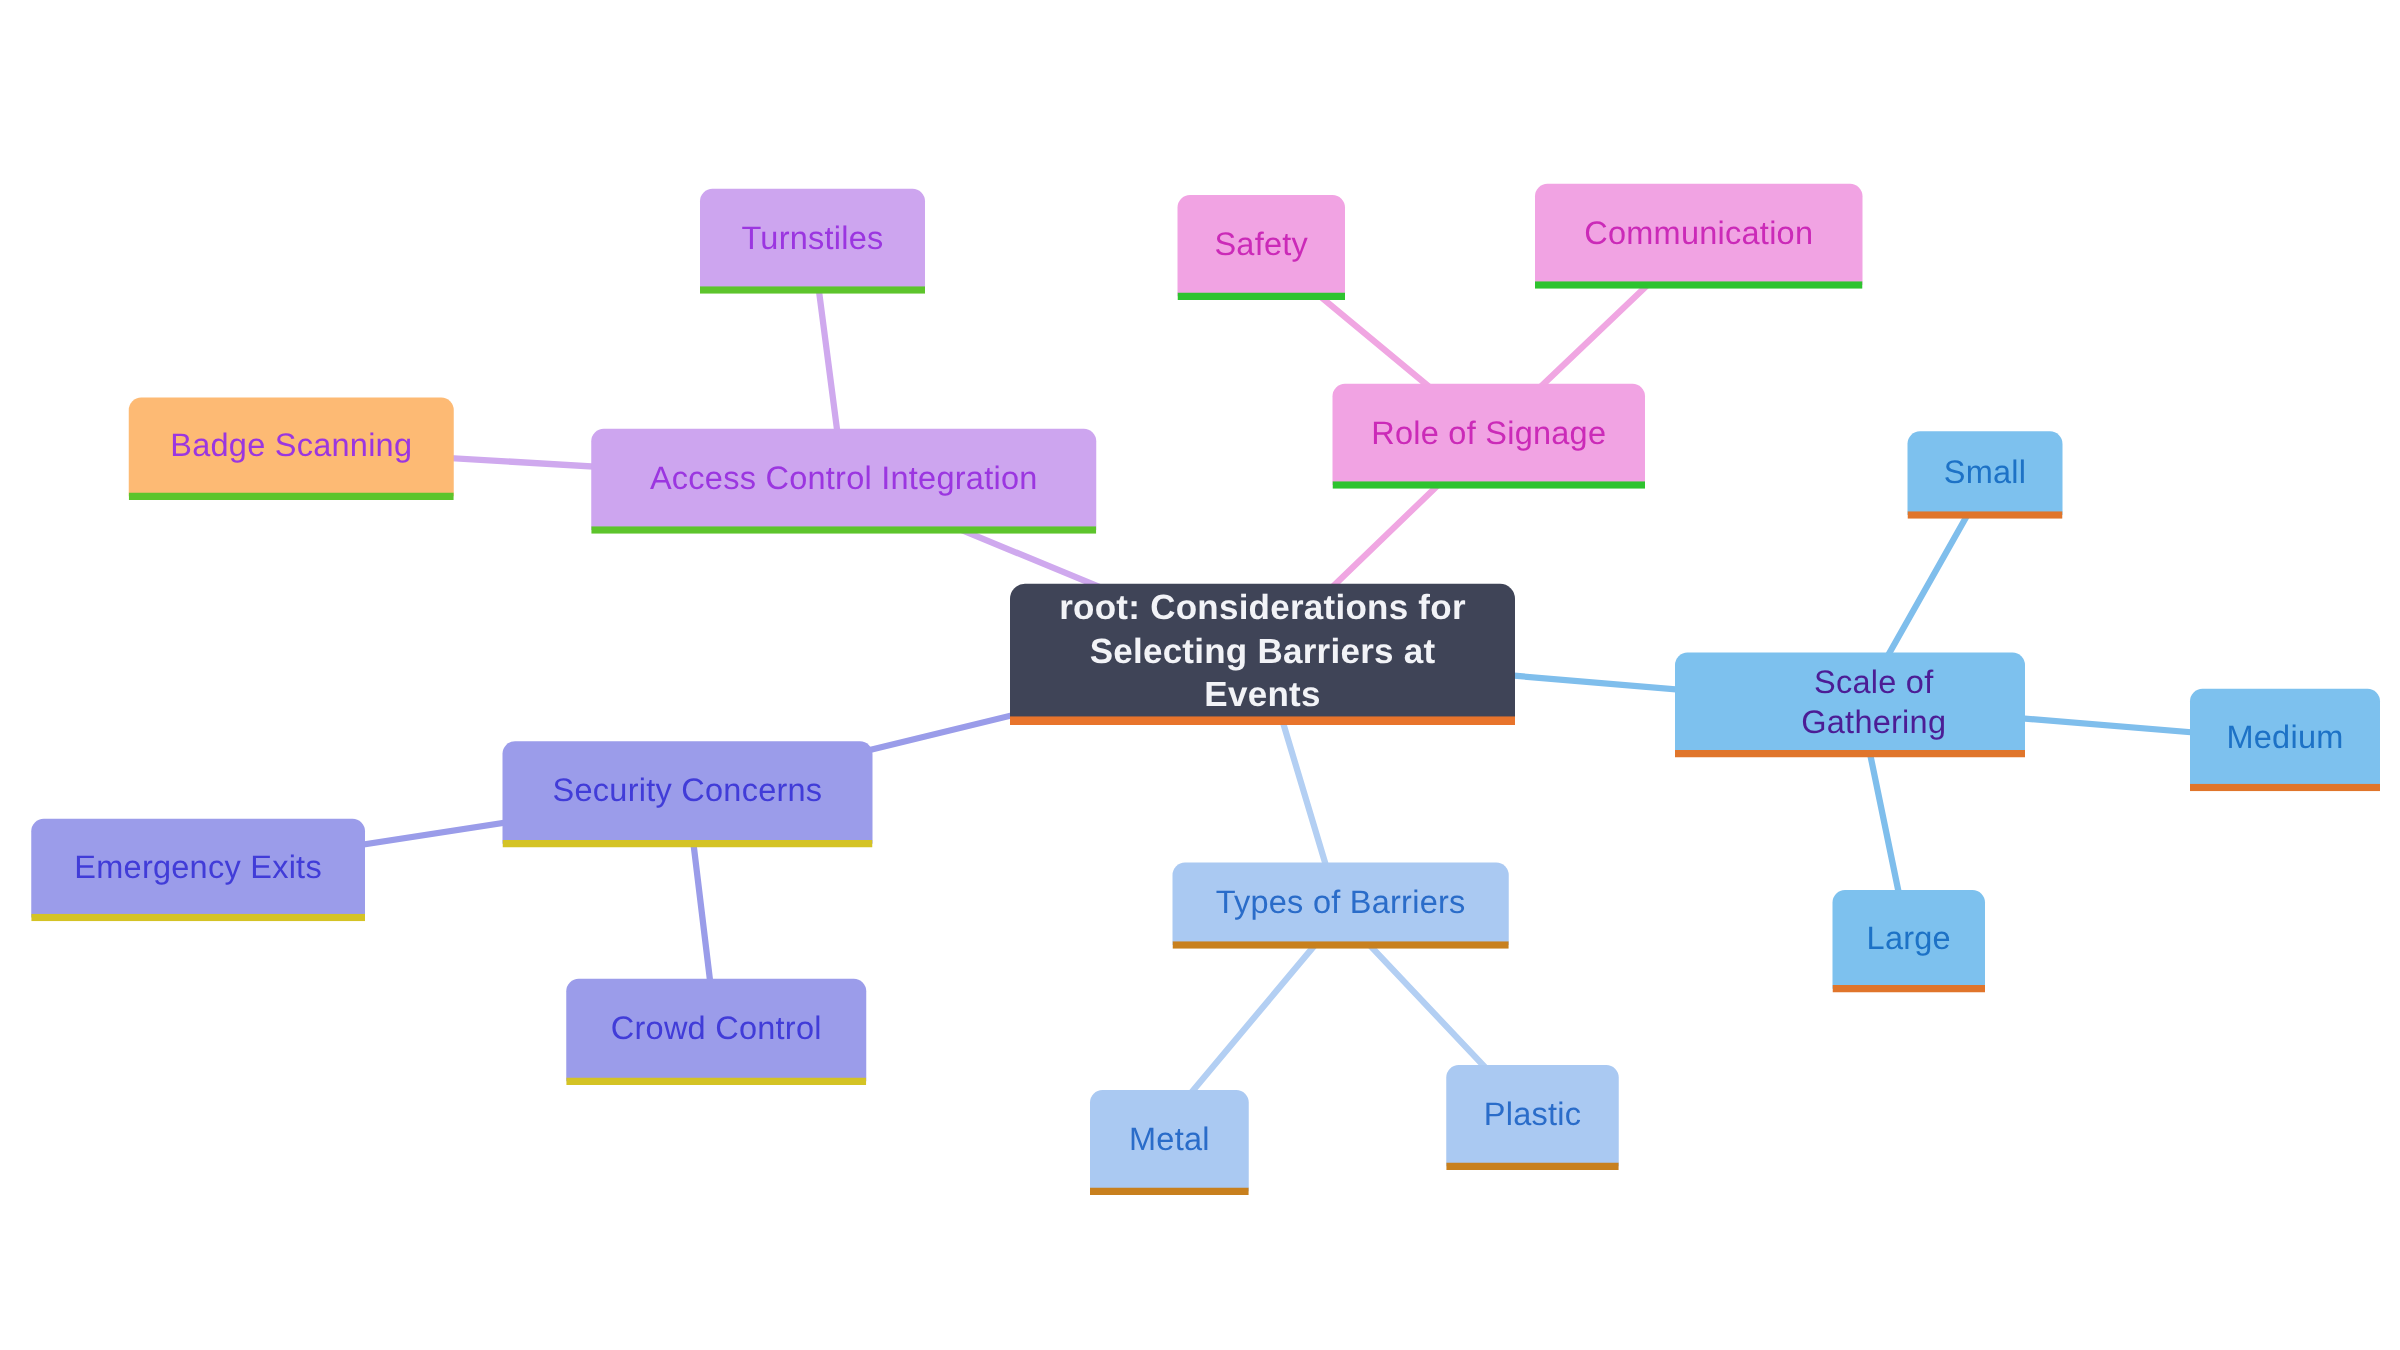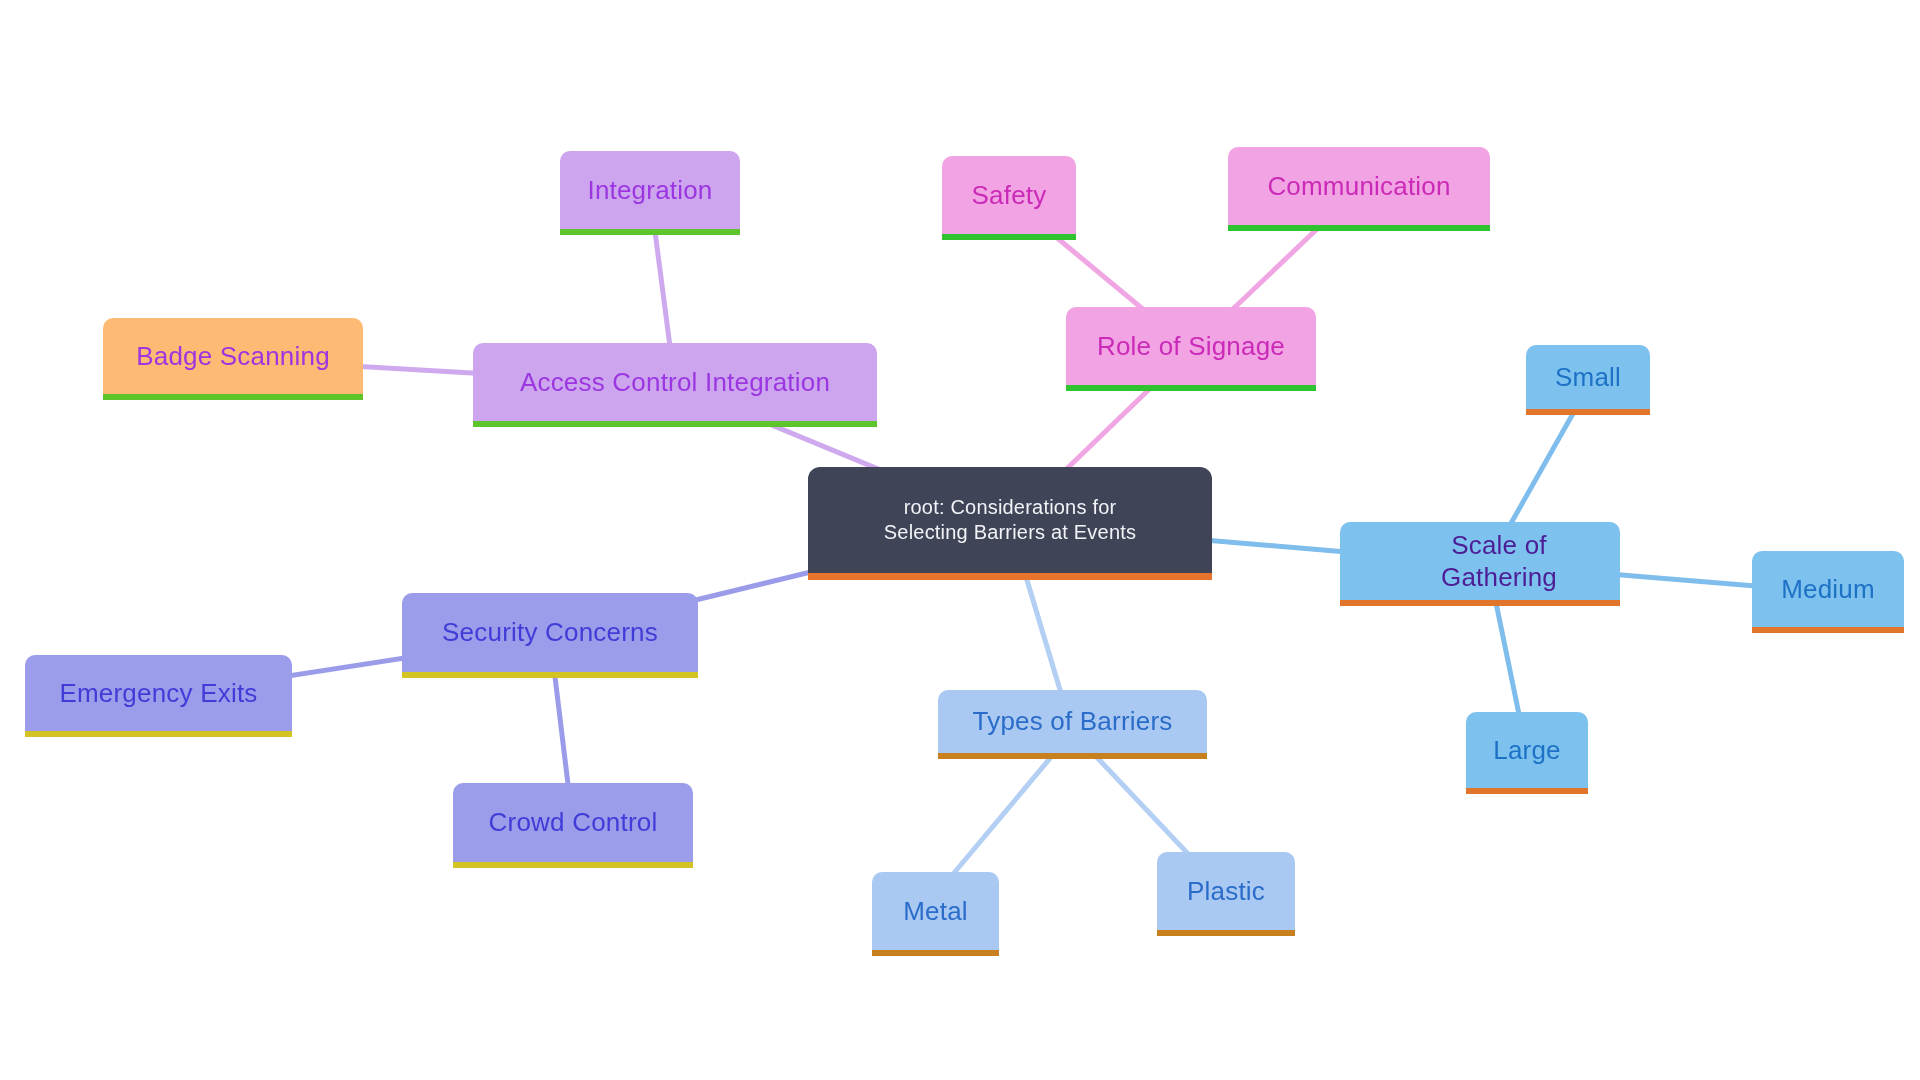--- a/index.html
+++ b/index.html
@@ -33,22 +33,22 @@
     font-size: 26px;
     font-weight: 500;
     letter-spacing: 0.2px;
     text-align: center;
     cursor: pointer;
     user-select: none;
   }
   .node.root {
     border-radius: 12px 12px 0 0;
     border-bottom-width: 7px;
-    font-size: 20px;
-    font-weight: 400;
+    font-size: 28px;
+    font-weight: 700;
   }
   .node .label {
     white-space: pre-line;
     line-height: 1.25;
     padding: 0 14px;
   }
 </style>
 </head>
 <body>
 
@@ -76,21 +76,21 @@
   <div class="node root" style="left: 808px; top: 467px; width: 404px; height: 113px; background: rgb(63, 68, 87); color: rgb(242, 243, 247); border-bottom-color: rgb(232, 116, 44);">
     <span class="label">root: Considerations for
 Selecting Barriers at Events</span>
   </div>
 
   <div class="node" style="left: 473px; top: 343px; width: 404px; height: 84px; background: rgb(205, 165, 239); color: rgb(155, 54, 224); border-bottom-color: rgb(93, 196, 44);">
     <span class="label">Access Control Integration</span>
   </div>
 
   <div class="node" style="left: 560px; top: 151px; width: 180px; height: 84px; background: rgb(205, 165, 239); color: rgb(155, 54, 224); border-bottom-color: rgb(93, 196, 44);">
-    <span class="label">Integration</span>
+    <span class="label">Turnstiles</span>
   </div>
 
   <div class="node" style="left: 103px; top: 318px; width: 260px; height: 82px; background: #fdba74; color: rgb(155, 54, 224); border-bottom-color: rgb(93, 196, 44);">
     <span class="label">Badge Scanning</span>
   </div>
 
   <div class="node" style="left: 1066px; top: 307px; width: 250px; height: 84px; background: rgb(241, 163, 227); color: rgb(203, 42, 184); border-bottom-color: rgb(46, 195, 47);">
     <span class="label">Role of Signage</span>
   </div>
 

